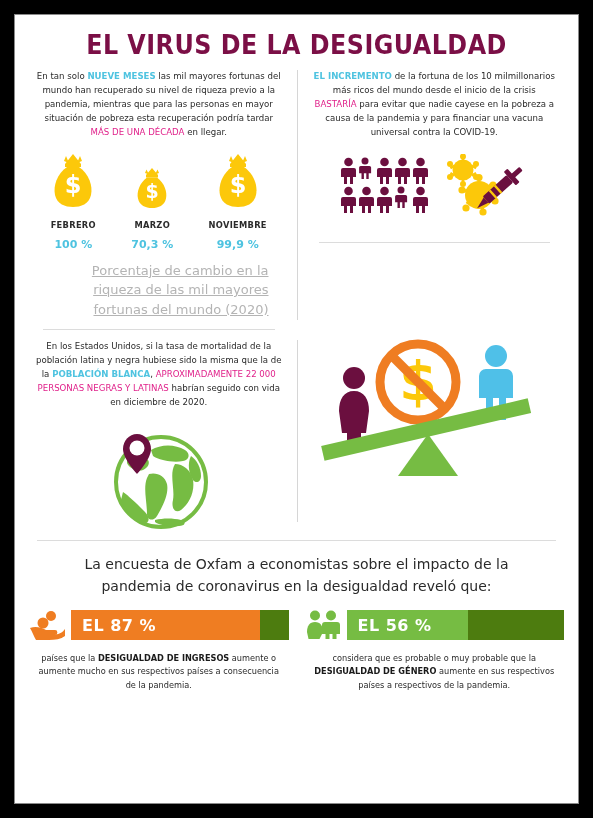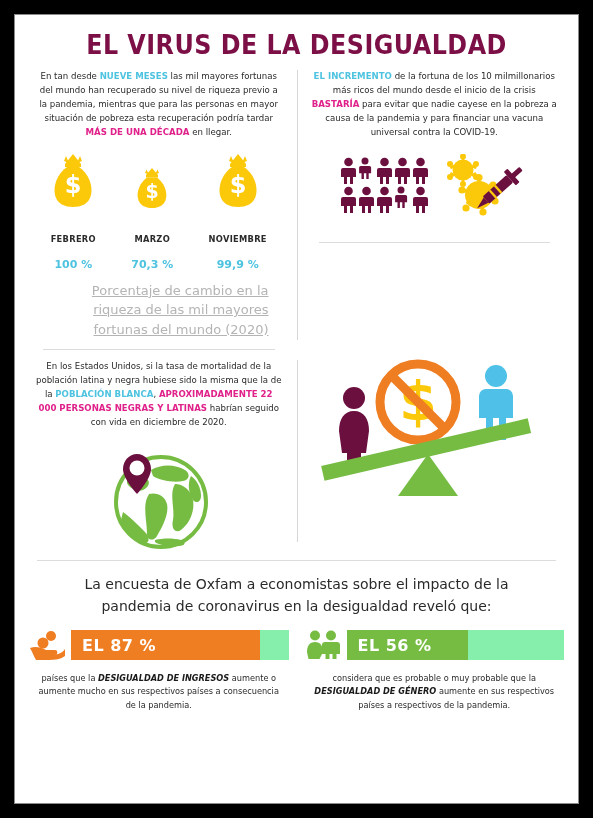--- a/index.html
+++ b/index.html
@@ -61,49 +61,49 @@
   
   .para {
     text-align: center;
     font-size: 8.6px;
     line-height: 1.62;
     color: #2a2a2a;
     padding: 10px 6px 0 6px;
     font-family: "DejaVu Sans", sans-serif;
   }
   .hl-cyan  { color: #4EC3E0; font-weight: bold; text-align: right; }
-  .hl-pink  { color: #E0218A; font-weight: bold; }
+  .hl-pink  { color: #E0218A; font-weight: normal; }
 
   .hdiv {
     height: 1px;
     background: #dcdcdc;
     margin: 10px 14px 0 14px;
   }
 
   
   .bags {
     display: flex;
     justify-content: space-around;
     align-items: flex-end;
     padding: 12px 4px 0 4px;
   }
   .bag-item { text-align: center; }
   .bag-label {
     font-size: 8.3px;
     font-weight: bold;
     color: #2a2a2a;
     letter-spacing: 0.3px;
-    margin-top: 22px;
+    margin-top: 8px;
     font-family: "DejaVu Sans", sans-serif;
   }
   .bag-value {
     font-size: 11px;
     font-weight: bold;
     color: #4EC3E0;
-    margin-top: 14px;
+    margin-top: 8px;
     font-family: "DejaVu Sans", sans-serif;
   }
   .caption {
     text-align: right;
     font-size: 13px;
     line-height: 1.5;
     color: #b4b4b4;
     padding: 10px 20px 0 20px;
     font-family: "DejaVu Sans", sans-serif;
     text-decoration: underline;
@@ -147,21 +147,21 @@
   }
   .stat-col { width: 50%; padding: 0 8px; }
   .stat-bar-wrap {
     display: flex;
     align-items: center;
     gap: 6px;
   }
   .bar-track {
     flex: 1;
     height: 30px;
-    background: #86efac;
+    background: #4d7c0f;
     position: relative;
   }
   .bar-fill {
     height: 100%;
     display: flex;
     align-items: center;
     padding-left: 11px;
   }
   .bar-fill.orange { background: #EF7D22; }
   .bar-fill.green  { background: #76BC43; }
@@ -173,36 +173,36 @@
     font-family: "DejaVu Sans", sans-serif;
   }
   .stat-caption {
     text-align: center;
     font-size: 8.2px;
     line-height: 1.62;
     color: #2a2a2a;
     padding: 12px 4px 0 4px;
     font-family: "DejaVu Sans", sans-serif;
   }
-  .stat-caption b { color: #1a1a1a; font-style: italic; }
+  .stat-caption b { color: #1a1a1a; }
 </style>
 </head>
 <body>
 
 <div class="frame">
 <div class="frame-inner">
 
   <div class="title">EL VIRUS DE LA DESIGUALDAD</div>
 
   <div class="columns">
     <div class="vdivider"></div>
 
     <div class="col">
       <div class="para">
-        <span>En tan desde </span><span class="hl-cyan">NUEVE MESES</span><span> las mil mayores fortunas del mundo han recuperado su nivel de riqueza previo a la pandemia, mientras que para las personas en mayor situación de pobreza esta recuperación podría tardar </span><span class="hl-pink">MÁS DE UNA DÉCADA</span><span> en llegar.</span>
+        <span>En tan solo </span><span class="hl-cyan">NUEVE MESES</span><span> las mil mayores fortunas del mundo han recuperado su nivel de riqueza previo a la pandemia, mientras que para las personas en mayor situación de pobreza esta recuperación podría tardar </span><span class="hl-pink">MÁS DE UNA DÉCADA</span><span> en llegar.</span>
       </div>
 
       <div class="bags">
 
         <div class="bag-item">
           <svg width="44" height="56" viewBox="0 0 44 56">
             <path d="M22 2 L14 12 L30 12 Z M14 12 L30 12 L30 15 L14 15 Z" fill="#FCC80A"></path>
             <path d="M15 4 L18 11 L13 9 Z M29 4 L26 11 L31 9 Z" fill="#FCC80A"></path>
             <path d="M16 15 C6 22 2 34 4 43 C6 52 14 55 22 55 C30 55 38 52 40 43 C42 34 38 22 28 15 Z" fill="#FCC80A"></path>
             <text x="22" y="41" font-family="DejaVu Sans, sans-serif" font-size="24" font-weight="bold" fill="#ffffff" text-anchor="middle">$</text>

